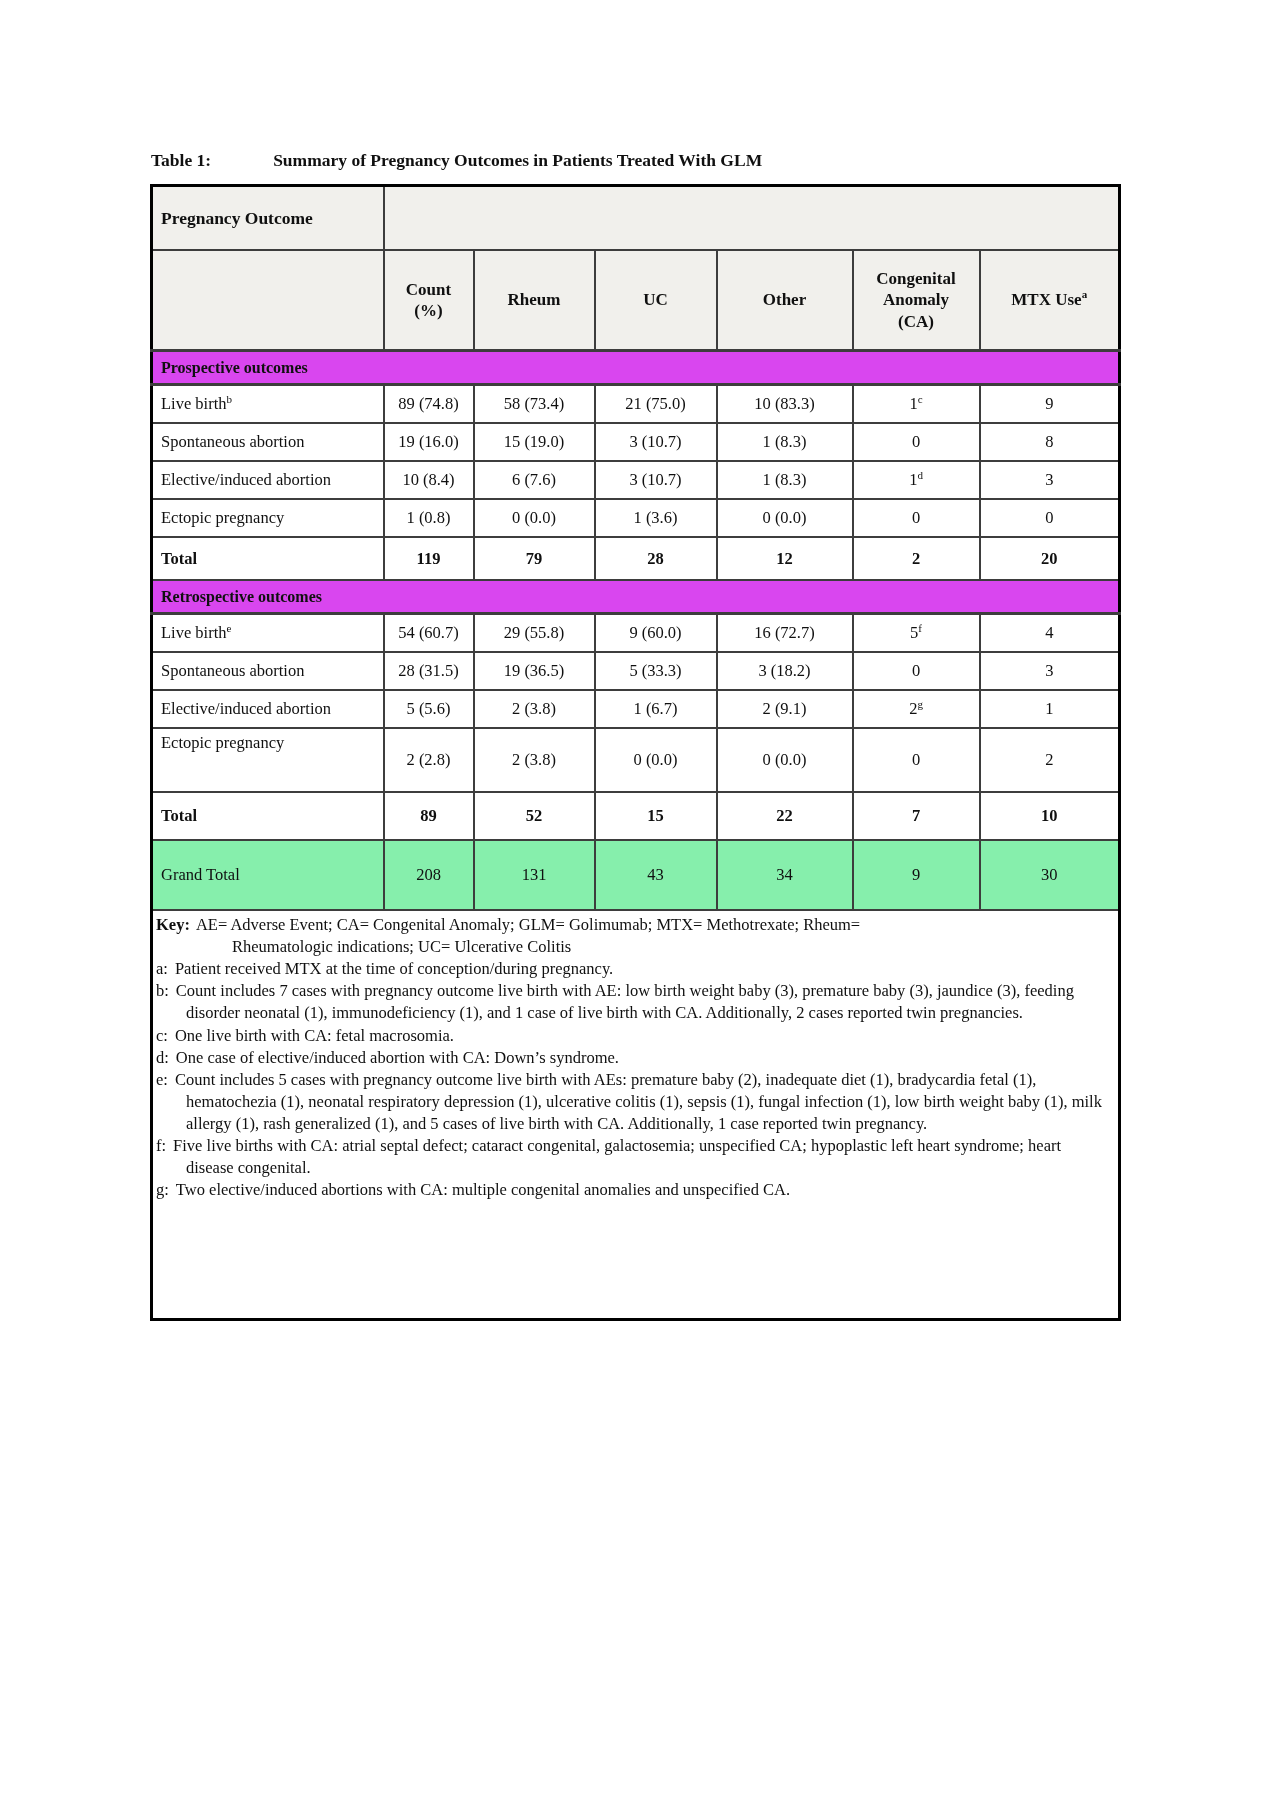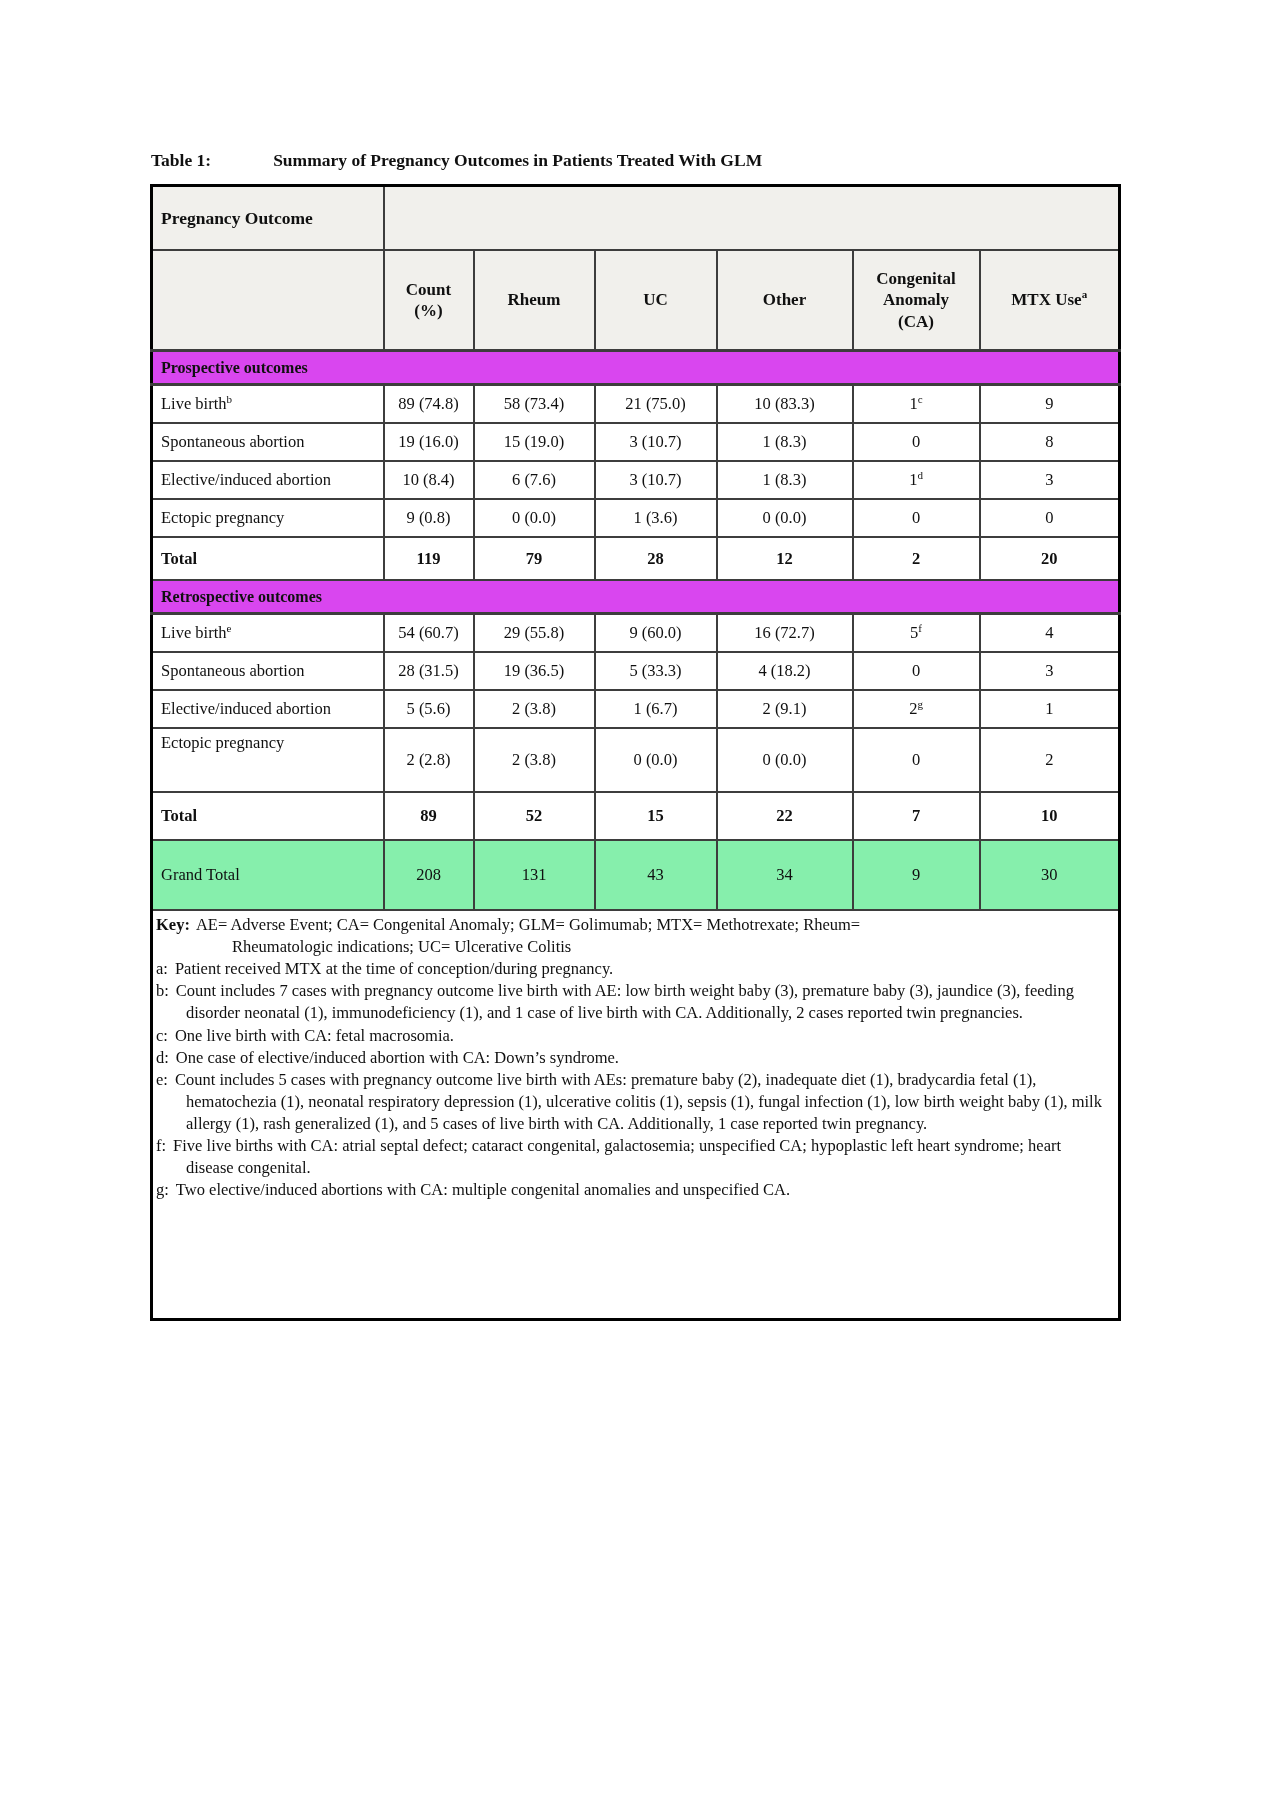--- a/index.html
+++ b/index.html
@@ -108,21 +108,21 @@
       <td>10 (8.4)</td>
       <td>6 (7.6)</td>
       <td>3 (10.7)</td>
       <td>1 (8.3)</td>
       <td><span>1</span><sup>d</sup></td>
       <td>3</td>
     </tr>
 
     <tr class="drow">
       <td class="c-label"><span>Ectopic pregnancy</span></td>
-      <td>9 (0.8)</td>
+      <td>1 (0.8)</td>
       <td>0 (0.0)</td>
       <td>1 (3.6)</td>
       <td>0 (0.0)</td>
       <td>0</td>
       <td>0</td>
     </tr>
 
     <tr class="trow pt">
       <td class="c-label">Total</td>
       <td>119</td>
@@ -145,21 +145,21 @@
       <td>16 (72.7)</td>
       <td><span>5</span><sup>f</sup></td>
       <td>4</td>
     </tr>
 
     <tr class="drow">
       <td class="c-label"><span>Spontaneous abortion</span></td>
       <td>28 (31.5)</td>
       <td>19 (36.5)</td>
       <td>5 (33.3)</td>
-      <td>4 (18.2)</td>
+      <td>3 (18.2)</td>
       <td>0</td>
       <td>3</td>
     </tr>
 
     <tr class="drow">
       <td class="c-label"><span>Elective/induced abortion</span></td>
       <td>5 (5.6)</td>
       <td>2 (3.8)</td>
       <td>1 (6.7)</td>
       <td>2 (9.1)</td>

